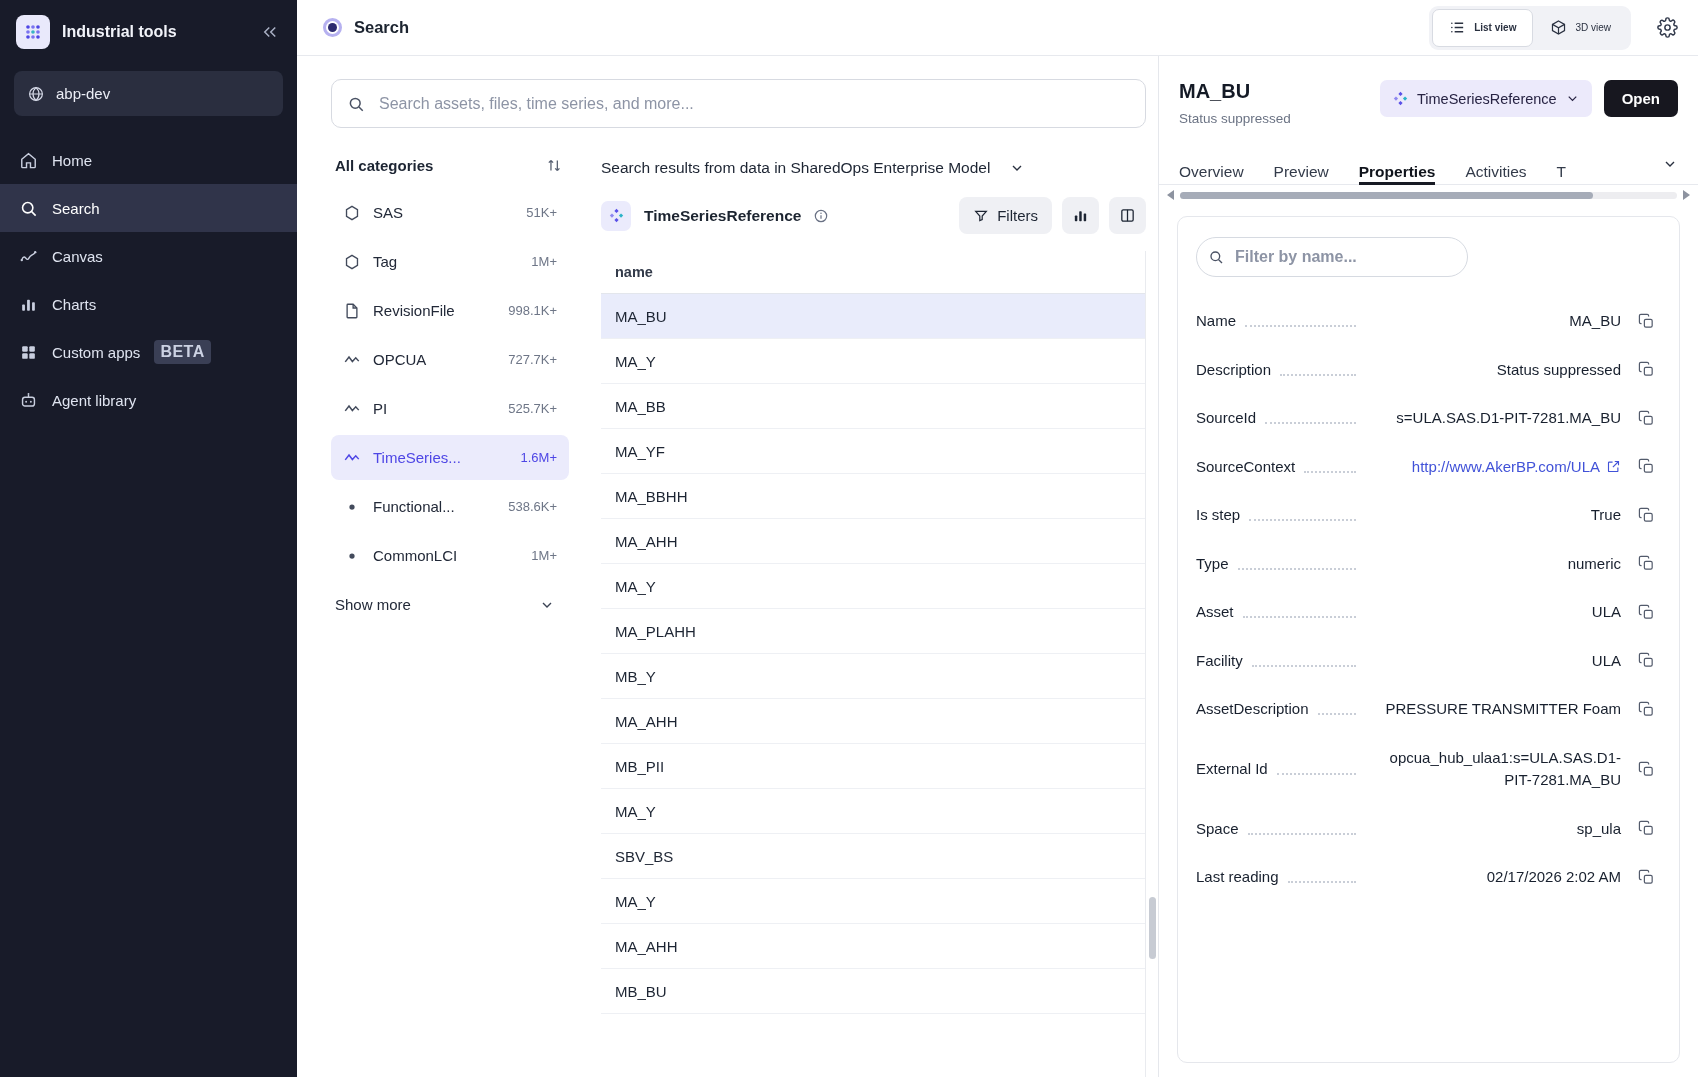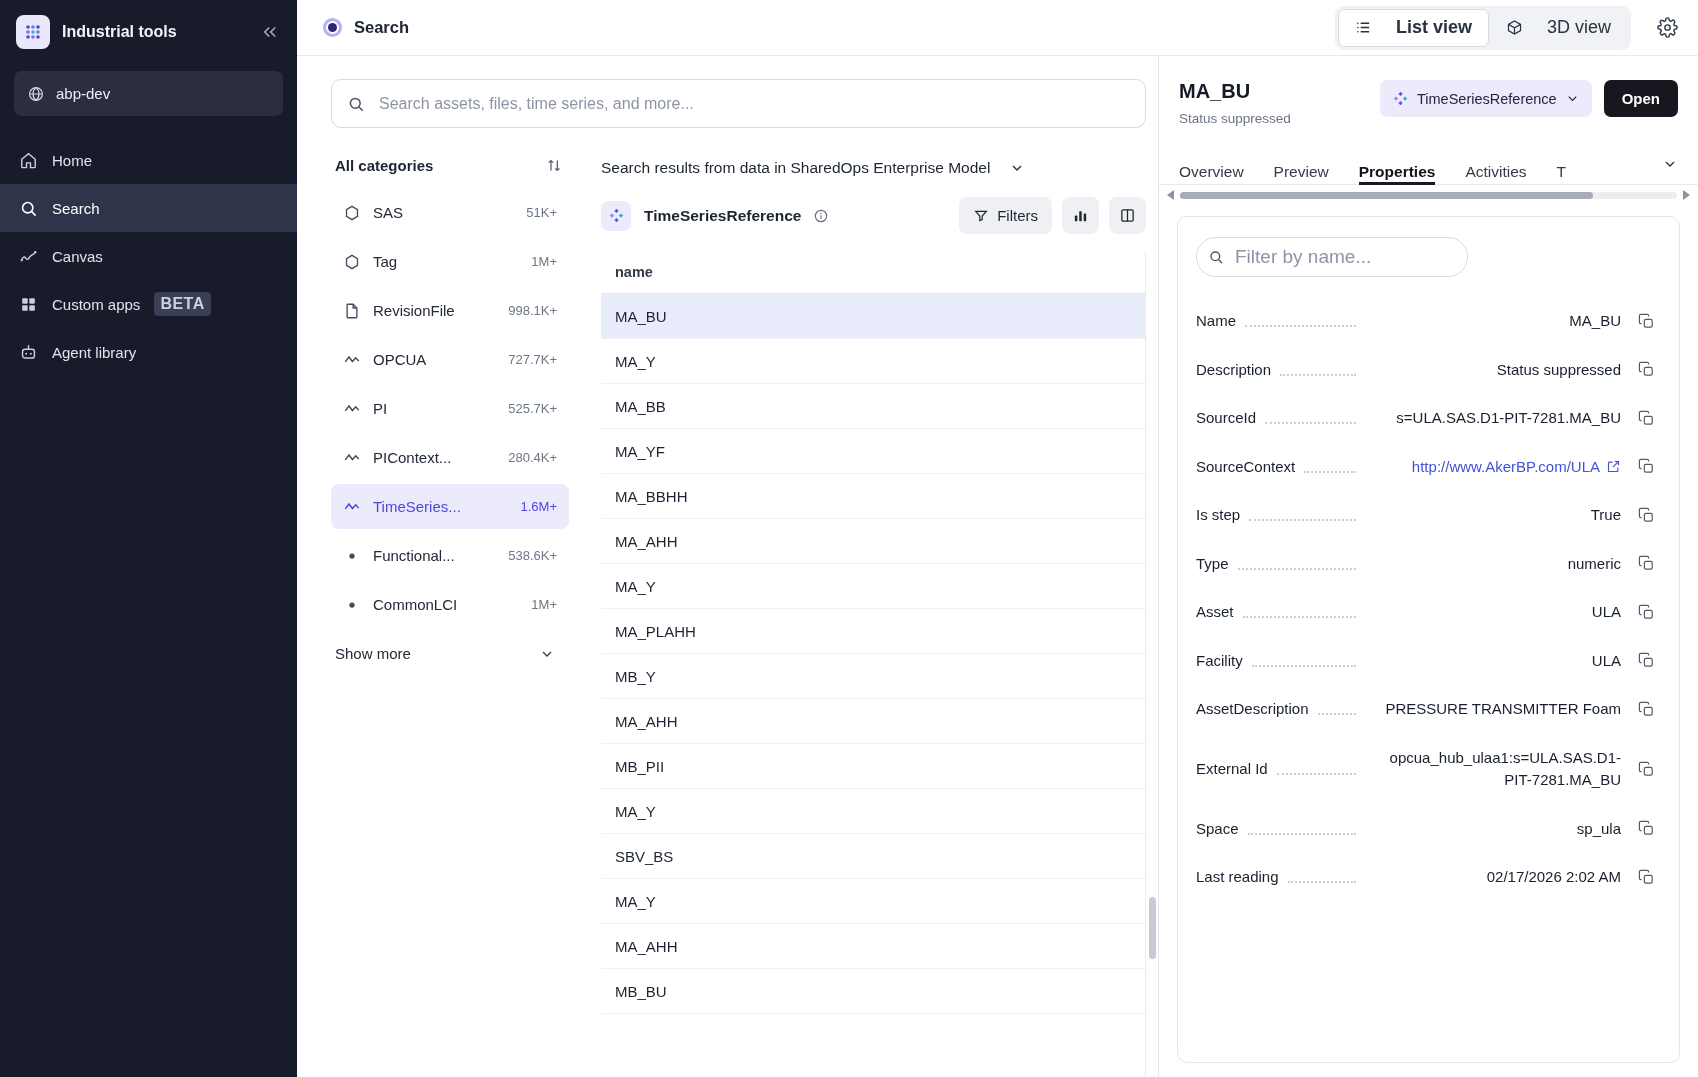--- a/index.html
+++ b/index.html
@@ -28,21 +28,21 @@
   .beta-badge { background:#3a3f55; color:#ccd2e3; font-size:16px; font-weight:700; letter-spacing:.5px; border-radius:4px; padding:3px 6px; }
 
   
   .main-wrap { flex:1; display:flex; flex-direction:column; min-width:0; }
   .topbar { height:56px; border-bottom:1px solid #e7e9ee; display:flex; align-items:center; padding:0 20px 0 26px; gap:16px; flex:none; background:#fff; }
   .page-title-group { display:flex; align-items:center; gap:12px; flex:1; }
   .ring-icon { width:19px; height:19px; border-radius:50%; border:3px solid #b6b1f0; position:relative; }
   .ring-icon::after { content:""; position:absolute; inset:2px; border-radius:50%; background:#2c2a6e; }
   .page-title { font-size:16.5px; font-weight:600; }
   .segmented { display:flex; background:#f1f2f6; border-radius:9px; padding:3px; }
-  .seg-btn { display:flex; align-items:center; gap:24px; height:38px; padding:0 16px; border-radius:7px; font-size:18px; color:#2a3140; background:transparent; border:1px solid transparent; cursor:pointer; white-space:nowrap; }
+  .seg-btn { display:flex; align-items:center; gap:8px; height:38px; padding:0 16px; border-radius:7px; font-size:10px; color:#2a3140; background:transparent; border:1px solid transparent; cursor:pointer; white-space:nowrap; }
   .seg-btn.active { background:#fff; border-color:#d8dbe2; font-weight:600; }
   .seg-btn svg { width:17px; height:17px; }
   .gear-btn { margin-left:10px; background:none; border:none; cursor:pointer; color:#30384a; display:flex; }
   .gear-btn svg { width:21px; height:21px; }
 
   
   .content-row { flex:1; display:flex; min-height:0; }
   .main { flex:1; min-width:0; display:flex; flex-direction:column; padding:23px 12px 0 34px; position:relative; }
   .search-input-wrap { position:relative; }
   .search-input { width:100%; height:49px; border:1px solid #d7dae1; border-radius:10px; padding:0 16px 0 47px; font-size:16px; color:#ec4899; outline:none; }
@@ -105,21 +105,21 @@
   .more-tabs-btn svg { width:16px; height:16px; }
   .hscroll { display:flex; align-items:center; gap:6px; padding:5px 8px 0; }
   .hs-arrow { width:0; height:0; border-style:solid; cursor:pointer; }
   .hs-arrow.left { border-width:5px 7px 5px 0; border-color:transparent #8d93a0 transparent transparent; }
   .hs-arrow.right { border-width:5px 0 5px 7px; border-color:transparent transparent transparent #8d93a0; }
   .hscroll-track { flex:1; height:7px; border-radius:4px; background:#ededf0; position:relative; cursor:pointer; }
   .hscroll-thumb { position:absolute; left:0; top:0; height:7px; width:83%; border-radius:4px; background:#a6acb8; }
 
   .props-card { margin:16px 18px 14px; border:1px solid #e5e7ec; border-radius:10px; padding:20px 18px 6px; flex:1; min-height:0; overflow:hidden; display:flex; flex-direction:column; }
   .filter-wrap { position:relative; width:272px; flex:none; }
-  .filter-input { width:100%; height:40px; border:1px solid #d6dae1; border-radius:20px; padding:0 12px 0 38px; font-size:19px; outline:none; color:#1c2430; }
+  .filter-input { width:100%; height:40px; border:1px solid #d6dae1; border-radius:20px; padding:0 12px 0 38px; font-size:16px; outline:none; color:#1c2430;font-weight:bold; }
   .filter-input::placeholder { color:#8d94a5; }
   .filter-icon { position:absolute; left:12px; top:50%; transform:translateY(-50%); width:16px; height:16px; color:#4a5264; }
   .filter-icon svg { width:16px; height:16px; }
   .props-list { margin-top:20px; overflow:hidden; }
   .prop-row { display:flex; align-items:center; padding:13px 0; }
   .prop-label-wrap { flex:0 0 172px; display:flex; align-items:flex-end; font-size:15px; font-weight:500; color:#18202e; line-height:1.35; }
   .leader { flex:1; border-bottom:2px dotted #c9ced7; margin:0 12px 4px 9px; }
   .prop-value { flex:1; text-align:right; font-size:15px; color:#18202e; line-height:1.5; word-break:break-word; min-width:0; }
   .prop-value.link { color:#4152d8; }
   .ext-icon { display:inline-block; width:15px; height:15px; margin-left:6px; vertical-align:-2px; color:#4152d8; }
@@ -192,20 +192,33 @@
             <circle cx="20.5" cy="6.5" r="1.5" fill="currentColor" stroke="none"></circle>
           </svg>
 
         </span>
         <span class="nav-label">Canvas</span>
 
       </div>
       <div class="nav-item">
         <span class="nav-icon">
 
+          <svg data-icon="charts" viewBox="0 0 24 24" fill="currentColor" style="display: block;">
+            <rect x="4" y="12" width="3.5" height="8" rx="1"></rect>
+            <rect x="10.2" y="6" width="3.5" height="14" rx="1"></rect>
+            <rect x="16.5" y="9" width="3.5" height="11" rx="1"></rect>
+          </svg>
+
+        </span>
+        <span class="nav-label">Charts</span>
+
+      </div>
+      <div class="nav-item">
+        <span class="nav-icon">
+
           <svg data-icon="apps" viewBox="0 0 24 24" fill="currentColor" style="display: block;">
             <rect x="4" y="4" width="7" height="7" rx="1.5"></rect>
             <rect x="13" y="4" width="7" height="7" rx="1.5"></rect>
             <rect x="4" y="13" width="7" height="7" rx="1.5"></rect>
             <rect x="13" y="13" width="7" height="7" rx="1.5"></rect>
           </svg>
 
         </span>
         <span class="nav-label">Custom apps</span>
         <span class="beta-badge">BETA</span>
@@ -340,31 +353,20 @@
               <div class="cat-item">
                 <span class="cat-icon">
 
                   <svg data-icon="timeseries" viewBox="0 0 24 24" fill="none" stroke="currentColor" stroke-width="2" style="display: block;">
                     <path d="M3 14.5 8 8l4.5 6L17 9l4 4.5"></path>
                   </svg>
 
                 </span>
                 <span class="cat-label">PI</span>
                 <span class="cat-count">525.7K+</span>
-              </div>
-              <div class="cat-item">
-                <span class="cat-icon">
-
-                  <svg data-icon="timeseries" viewBox="0 0 24 24" fill="none" stroke="currentColor" stroke-width="2" style="display: block;">
-                    <path d="M3 14.5 8 8l4.5 6L17 9l4 4.5"></path>
-                  </svg>
-
-                </span>
-                <span class="cat-label">PIContext...</span>
-                <span class="cat-count">280.4K+</span>
               </div>
               <div class="cat-item active">
                 <span class="cat-icon">
 
                   <svg data-icon="timeseries" viewBox="0 0 24 24" fill="none" stroke="currentColor" stroke-width="2" style="display: block;">
                     <path d="M3 14.5 8 8l4.5 6L17 9l4 4.5"></path>
                   </svg>
 
                 </span>
                 <span class="cat-label">TimeSeries...</span>

